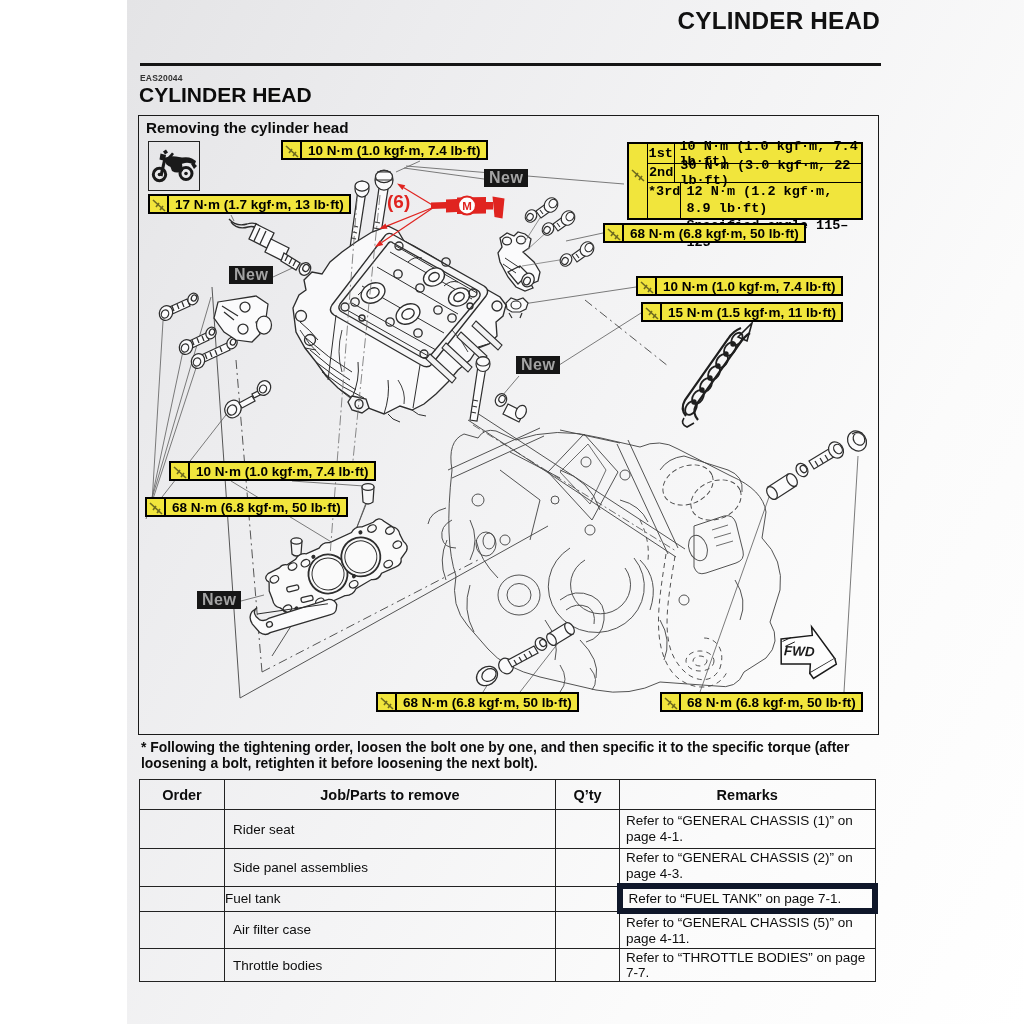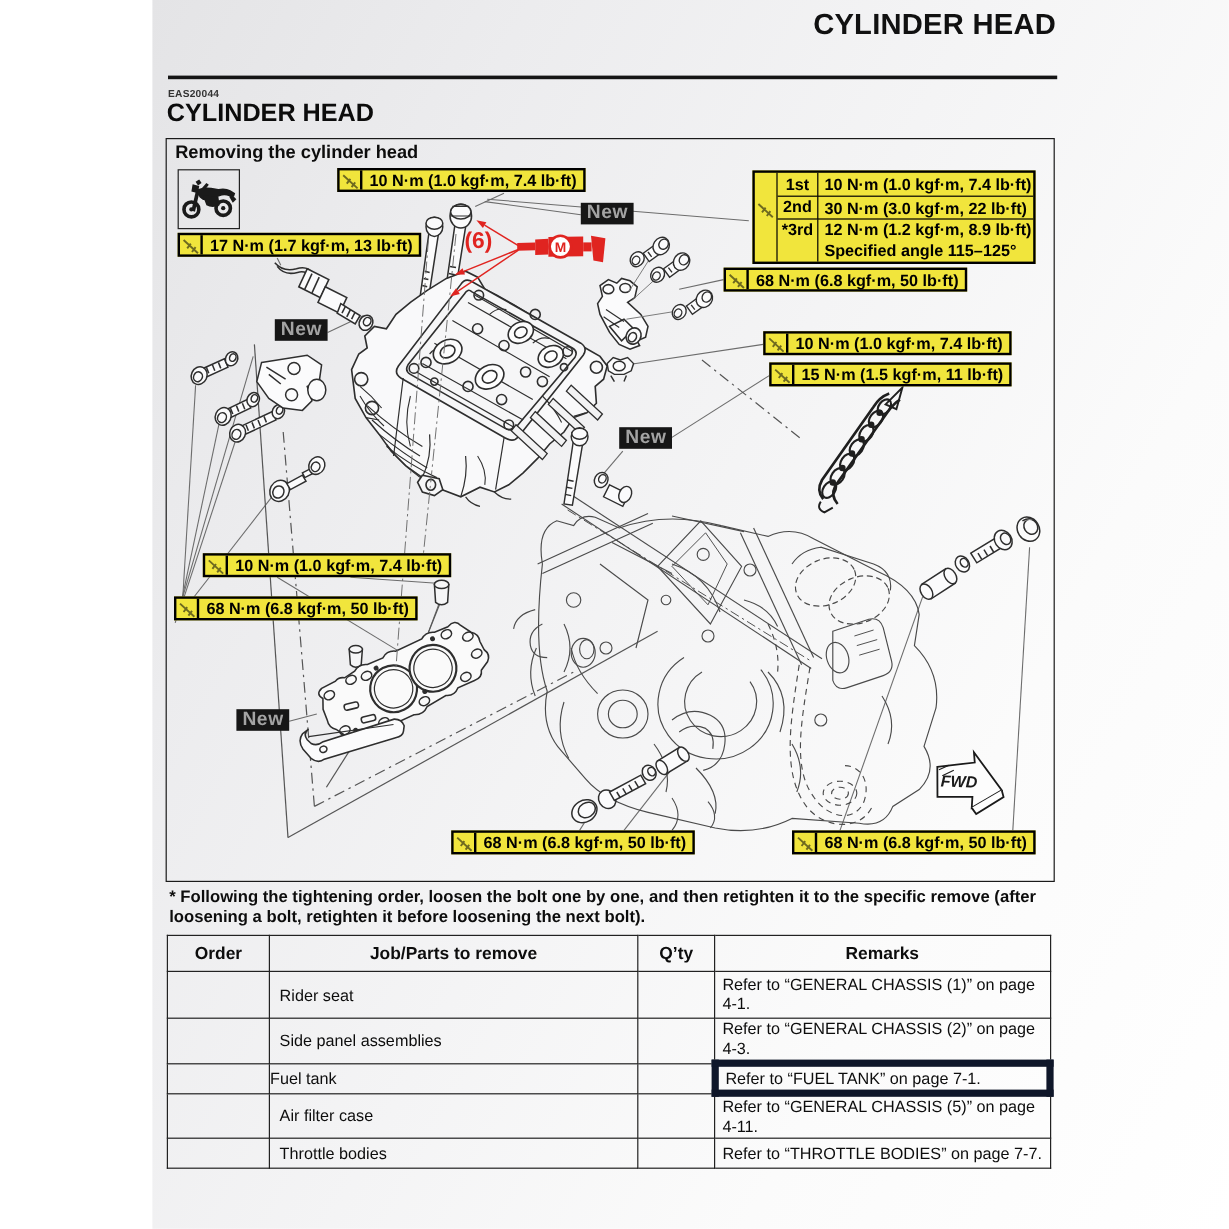--- a/index.html
+++ b/index.html
@@ -502,21 +502,21 @@
 
 <div class="torq" style="left:148px;top:194px;">
     <span class="ic">
       <svg width="19" height="19">
         <path d="M3 4 L15 15 M9 7 L6 11 M13 10 L10 14" stroke="#6e6a20" stroke-width="1.6"></path>
       </svg>
     </span>
     <span class="tx">17 N·m (1.7 kgf·m, 13 lb·ft)</span>
   </div>
 
-<div class="abs" style="left:627px;top:142px;width:236px;border:2px solid #000;background:#f1e53c;color:#000;font-weight:bold;font-size:13.5px;">
+<div class="abs" style="left:627px;top:142px;width:236px;border:2px solid #000;background:#f1e53c;color:#000;font-weight:bold;font-size:13.5px;font-family:Liberation Mono, monospace;">
   <div style="display:flex;">
     <div style="width:19px;border-right:1.5px solid #000;position:relative;flex:none;">
       <svg width="19" height="74" style="position:absolute;top:24px;">
           <path d="M3 2 L15 13 M9 5 L6 9 M13 8 L10 12" stroke="#6e6a20" stroke-width="1.6"></path>
         </svg>
     </div>
     <div style="flex:1;">
       <div style="display:flex;border-bottom:1.5px solid #000;height:20px;align-items:center;">
         <div style="width:34px;border-right:1.5px solid #000;text-align:center;height:20px;line-height:19px;">1st</div>
         <div style="padding-left:5px;">10 N·m (1.0 kgf·m, 7.4 lb·ft)</div>
@@ -599,27 +599,27 @@
 <div class="new" style="left:484px;top:169px;">New</div>
 
 <div class="new" style="left:229px;top:266px;">New</div>
 
 <div class="new" style="left:516px;top:356px;">New</div>
 
 <div class="new" style="left:197px;top:591px;">New</div>
 
 <div class="abs" style="left:387px;top:191px;color:#e02420;font-weight:bold;font-size:19px;">(6)</div>
 
-<div class="abs" style="left:141px;top:740px;width:725px;font-weight:bold;font-size:13.9px;line-height:15.5px;color:#0d0d0d;">* Following the tightening order, loosen the bolt one by one, and then retighten it to the specific remove (after loosening a bolt, retighten it before loosening the next bolt).</div>
+<div class="abs" style="left:141px;top:740px;width:725px;font-weight:bold;font-size:13.9px;line-height:15.5px;color:#0d0d0d;">* Following the tightening order, loosen the bolt one by one, and then specific it to the specific torque (after loosening a bolt, retighten it before loosening the next bolt).</div>
 
 <table class="abs" style="left:139px;top:779px;width:739px;border-collapse:collapse;font-size:13.5px;color:#0d0d0d;" cellspacing="0">
   <tbody>
       <tr style="height:30px;">
     <td style="border:1.5px solid #222;width:85px;text-align:center;font-weight:bold;font-size:14.5px;">Order</td>
-    <td style="border:1.5px solid #222;width:307px;text-align:center;font-weight:bold;font-size:14.5px;">Job/Parts to remove</td>
+    <td style="border:1.5px solid #222;width:331px;text-align:center;font-weight:bold;font-size:14.5px;">Job/Parts to remove</td>
     <td style="border:1.5px solid #222;width:64px;text-align:center;font-weight:bold;font-size:14.5px;">Q’ty</td>
     <td style="border:1.5px solid #222;text-align:center;font-weight:bold;font-size:14.5px;">Remarks</td>
   </tr>
   <tr style="height:39px;">
     <td style="border:1px solid #222;"></td>
     <td style="border:1px solid #222;padding-left:8px;">Rider seat</td>
     <td style="border:1px solid #222;"></td>
     <td style="border:1px solid #222;padding-left:6px;line-height:16px;">Refer to “GENERAL CHASSIS (1)” on page 4-1.</td>
   </tr>
   <tr style="height:36px;">

